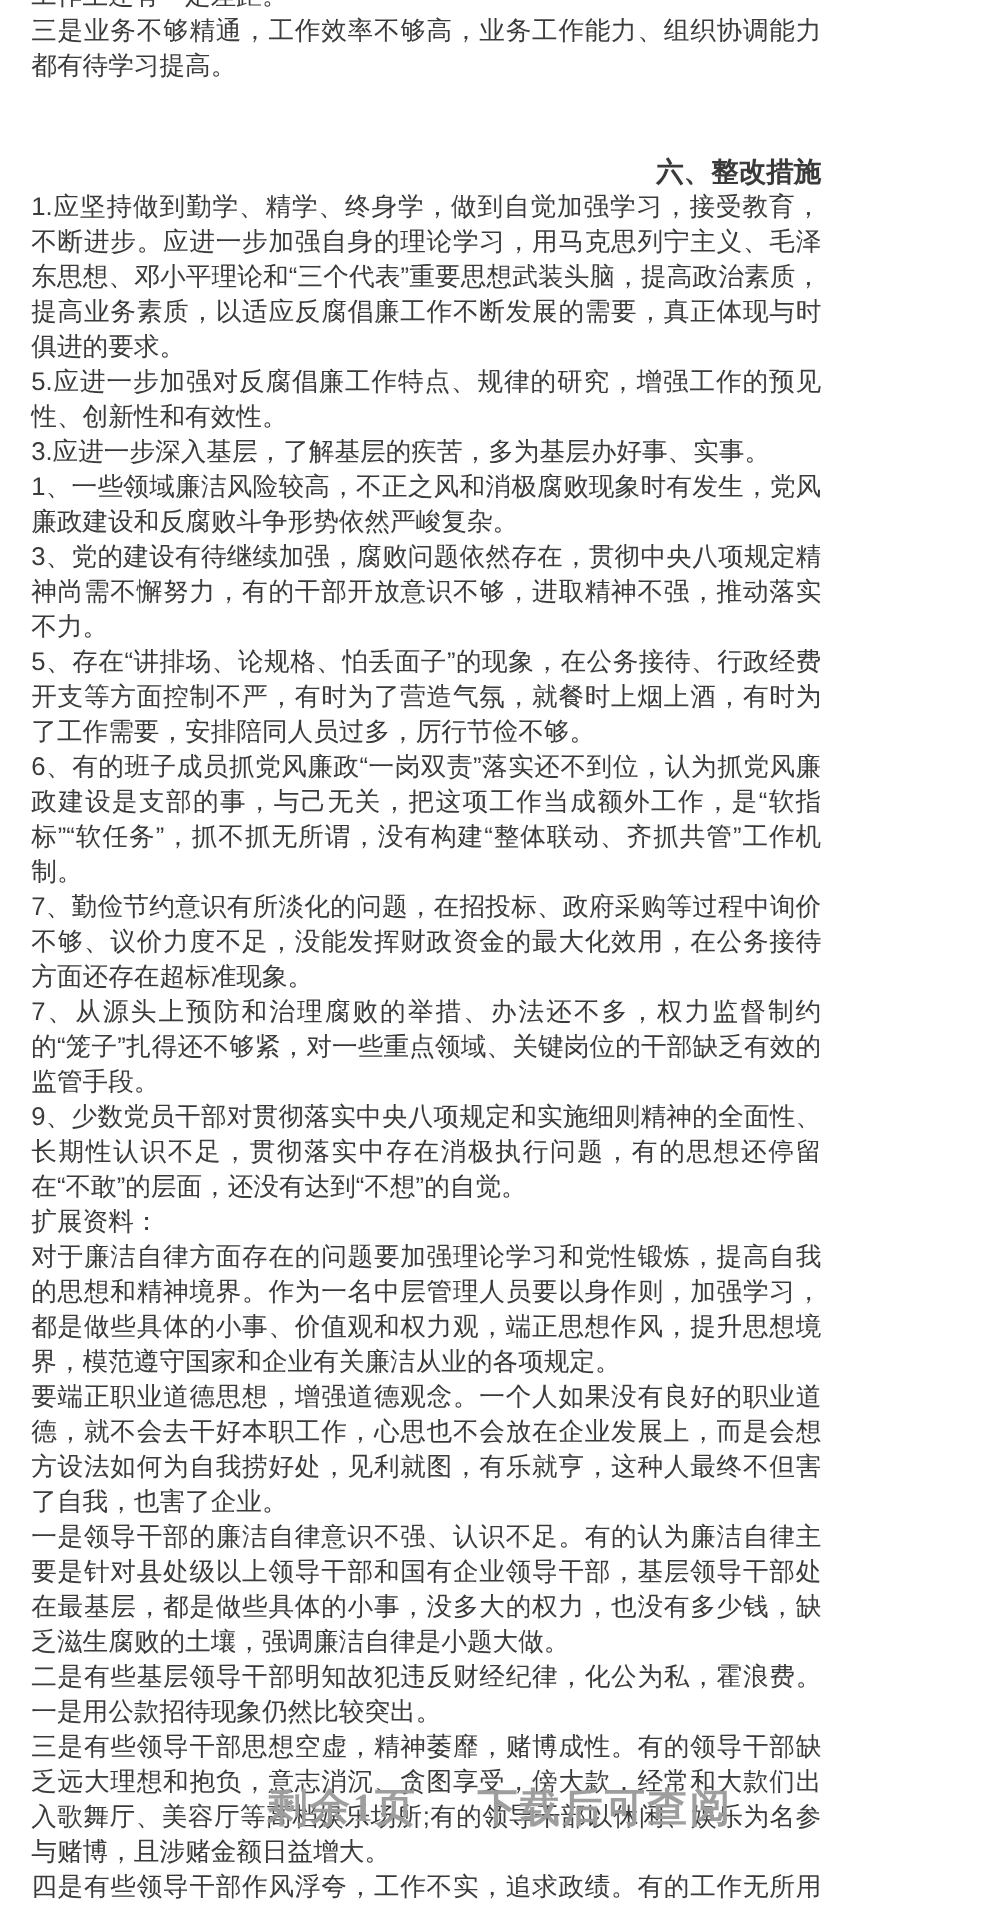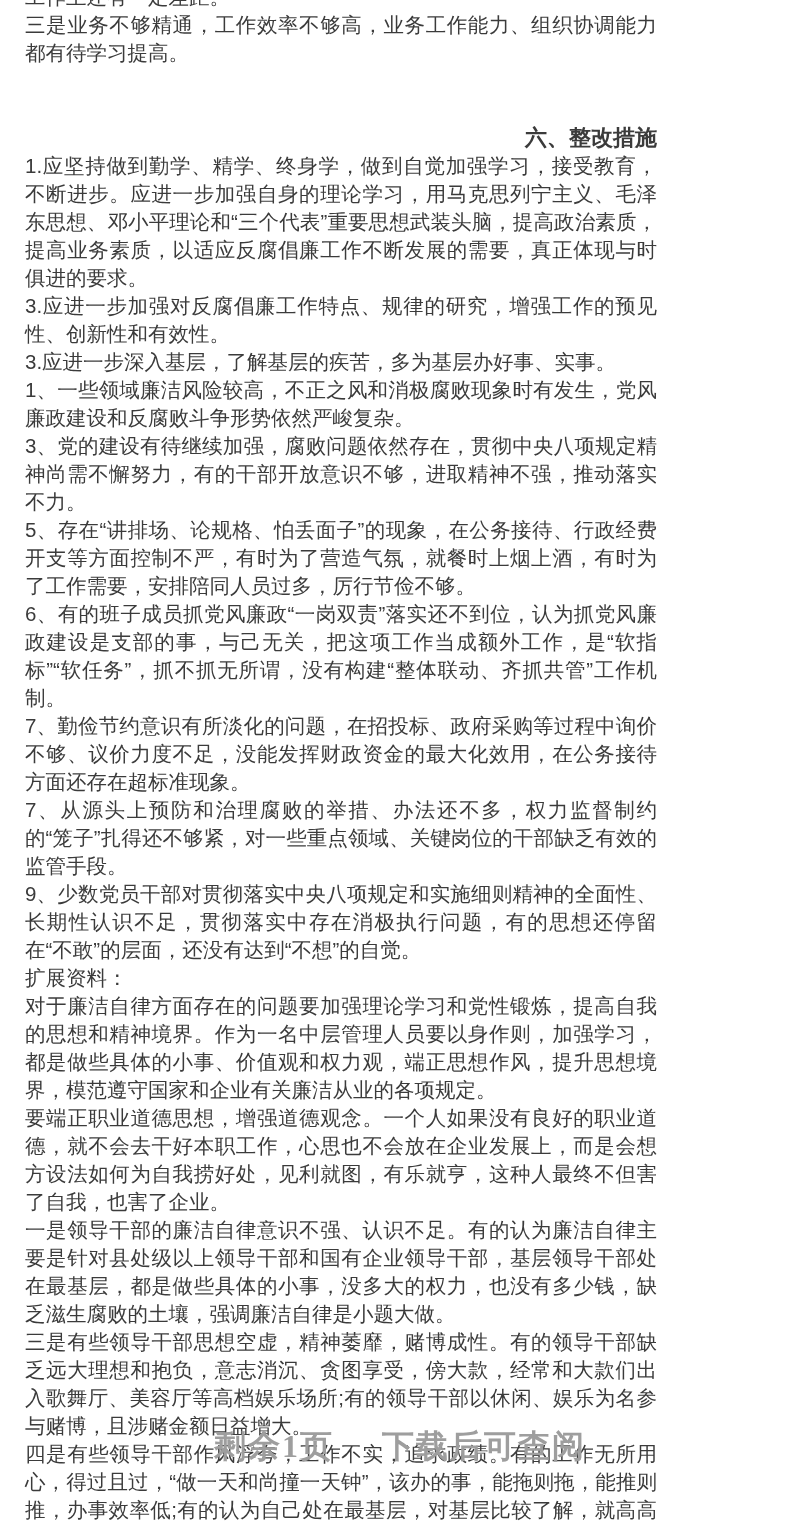--- a/index.html
+++ b/index.html
@@ -64,33 +64,34 @@
 
   <div class="clip">
     <p class="para">工作上还有一定差距。</p>
   </div>
 
   <p class="para">三是业务不够精通，工作效率不够高，业务工作能力、组织协调能力都有待学习提高。</p>
 
   <h2 class="heading">六、整改措施</h2>
 
   <p class="para">1.应坚持做到勤学、精学、终身学，做到自觉加强学习，接受教育，不断进步。应进一步加强自身的理论学习，用马克思列宁主义、毛泽东思想、邓小平理论和“三个代表”重要思想武装头脑，提高政治素质，提高业务素质，以适应反腐倡廉工作不断发展的需要，真正体现与时俱进的要求。</p>
-  <p class="para">3.应进一步加强对反腐倡廉工作特点、规律的研究，增强工作的预见性、创新性和有效性。</p>
+  <p class="para">5.应进一步加强对反腐倡廉工作特点、规律的研究，增强工作的预见性、创新性和有效性。</p>
   <p class="para">3.应进一步深入基层，了解基层的疾苦，多为基层办好事、实事。</p>
   <p class="para">1、一些领域廉洁风险较高，不正之风和消极腐败现象时有发生，党风廉政建设和反腐败斗争形势依然严峻复杂。</p>
   <p class="para">3、党的建设有待继续加强，腐败问题依然存在，贯彻中央八项规定精神尚需不懈努力，有的干部开放意识不够，进取精神不强，推动落实不力。</p>
   <p class="para">5、存在“讲排场、论规格、怕丢面子”的现象，在公务接待、行政经费开支等方面控制不严，有时为了营造气氛，就餐时上烟上酒，有时为了工作需要，安排陪同人员过多，厉行节俭不够。</p>
   <p class="para">6、有的班子成员抓党风廉政“一岗双责”落实还不到位，认为抓党风廉政建设是支部的事，与己无关，把这项工作当成额外工作，是“软指标”“软任务”，抓不抓无所谓，没有构建“整体联动、齐抓共管”工作机制。</p>
   <p class="para">7、勤俭节约意识有所淡化的问题，在招投标、政府采购等过程中询价不够、议价力度不足，没能发挥财政资金的最大化效用，在公务接待方面还存在超标准现象。</p>
   <p class="para">7、从源头上预防和治理腐败的举措、办法还不多，权力监督制约的“笼子”扎得还不够紧，对一些重点领域、关键岗位的干部缺乏有效的监管手段。</p>
   <p class="para">9、少数党员干部对贯彻落实中央八项规定和实施细则精神的全面性、长期性认识不足，贯彻落实中存在消极执行问题，有的思想还停留在“不敢”的层面，还没有达到“不想”的自觉。</p>
   <p class="para">扩展资料：</p>
   <p class="para">对于廉洁自律方面存在的问题要加强理论学习和党性锻炼，提高自我的思想和精神境界。作为一名中层管理人员要以身作则，加强学习，都是做些具体的小事、价值观和权力观，端正思想作风，提升思想境界，模范遵守国家和企业有关廉洁从业的各项规定。</p>
   <p class="para">要端正职业道德思想，增强道德观念。一个人如果没有良好的职业道德，就不会去干好本职工作，心思也不会放在企业发展上，而是会想方设法如何为自我捞好处，见利就图，有乐就亨，这种人最终不但害了自我，也害了企业。</p>
   <p class="para">一是领导干部的廉洁自律意识不强、认识不足。有的认为廉洁自律主要是针对县处级以上领导干部和国有企业领导干部，基层领导干部处在最基层，都是做些具体的小事，没多大的权力，也没有多少钱，缺乏滋生腐败的土壤，强调廉洁自律是小题大做。</p>
+  <p class="para">二是有些基层领导干部明知故犯违反财经纪律，化公为私，霍浪费。一是用公款招待现象仍然比较突出。</p>
   <p class="para">三是有些领导干部思想空虚，精神萎靡，赌博成性。有的领导干部缺乏远大理想和抱负，意志消沉、贪图享受，傍大款，经常和大款们出入歌舞厅、美容厅等高档娱乐场所;有的领导干部以休闲、娱乐为名参与赌博，且涉赌金额日益增大。</p>
   <p class="para">四是有些领导干部作风浮夸，工作不实，追求政绩。有的工作无所用心，得过且过，“做一天和尚撞一天钟”，该办的事，能拖则拖，能推则推，办事效率低;有的认为自己处在最基层，对基层比较了解，就高高在上，在办公室里发号施令。</p>
 
   <div class="footer">
     <span>剩余1页</span>
     <span class="hint">下载后可查阅</span>
   </div>
 
 </div>
 

